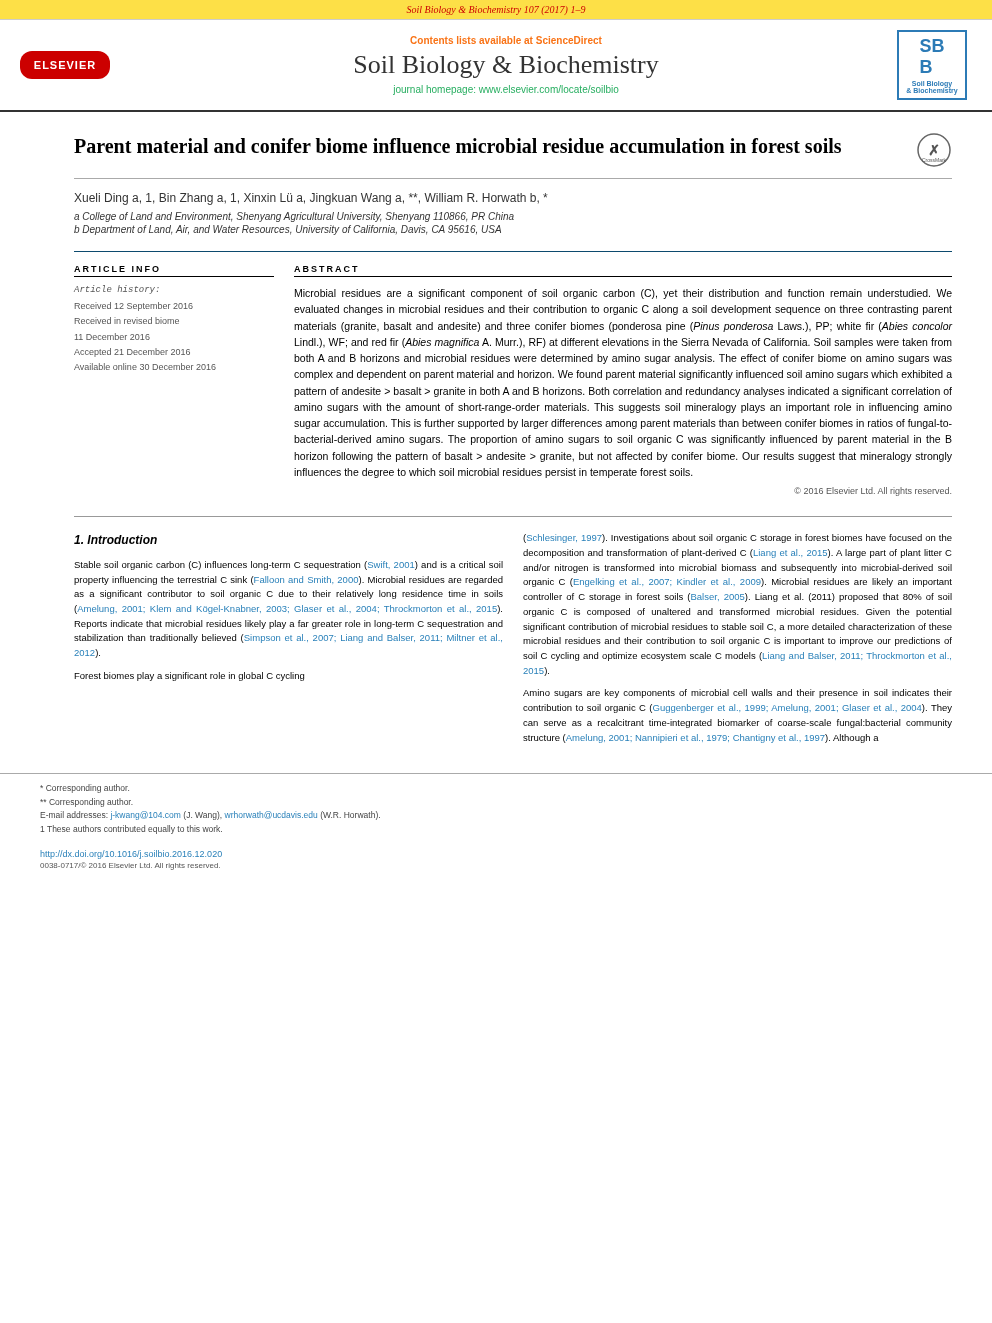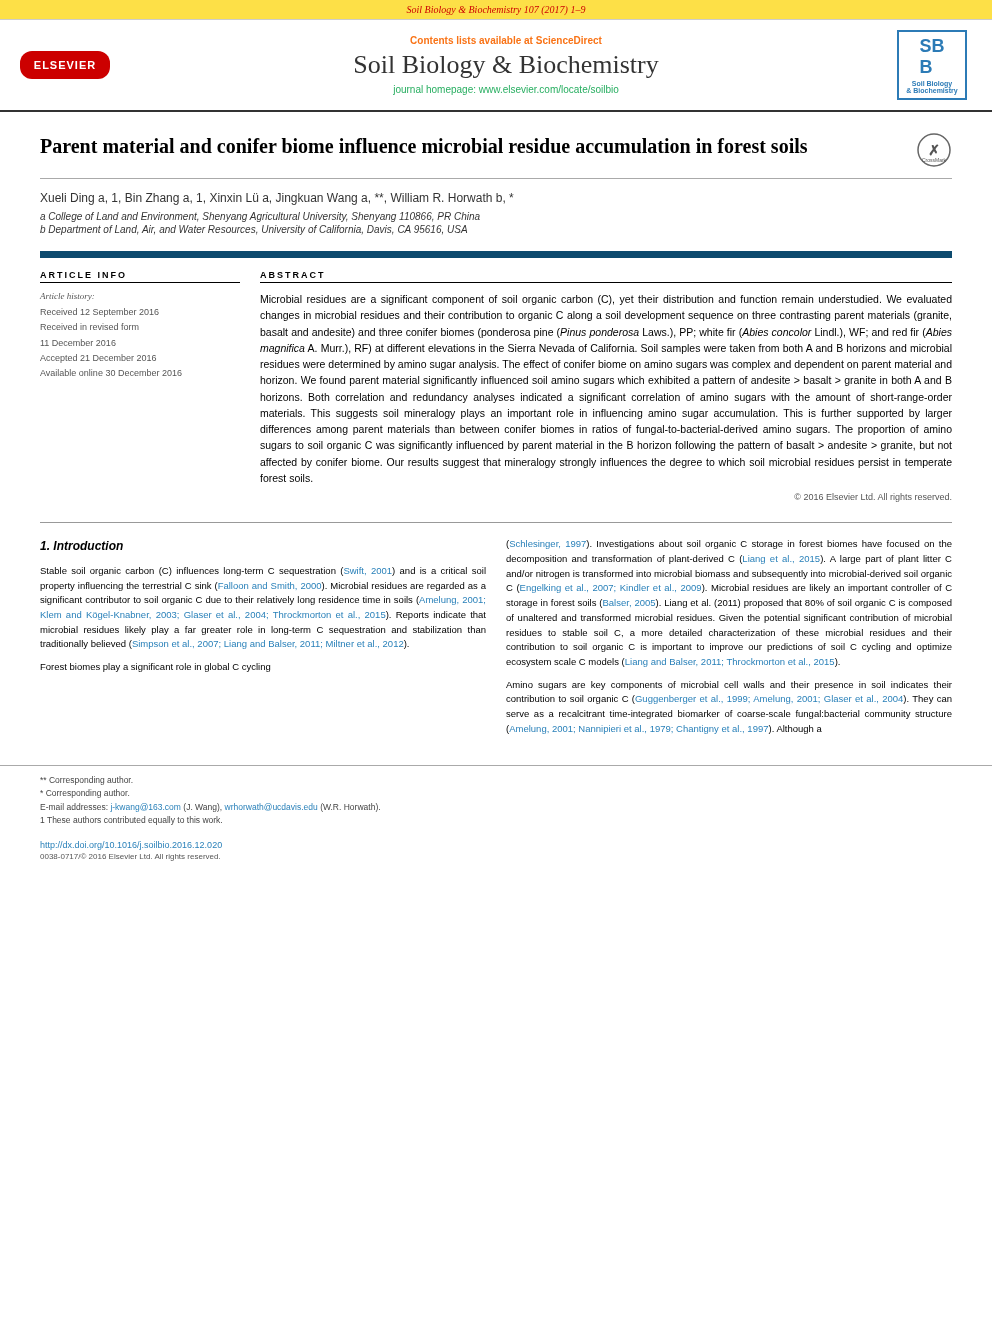--- a/index.html
+++ b/index.html
@@ -113,20 +113,21 @@
     }
     .logo-letters {
       font-size: 18px;
       font-weight: bold;
       color: #2c7bb6;
     }
 
     
     .article-content {
       padding: 20px 40px;
+      margin-left: 34px;
     }
 
     
     .article-title-section {
       display: flex;
       justify-content: space-between;
       align-items: flex-start;
       margin-bottom: 12px;
       border-bottom: 1px solid #aaa;
       padding-bottom: 10px;
@@ -159,21 +160,21 @@
       font-family: Arial, sans-serif;
       margin-bottom: 2px;
       font-style: italic;
     }
 
     
     .two-col-section {
       display: flex;
       gap: 20px;
       margin-top: 16px;
-      border-top: 7px solid #0c4a6e;
+      border-top: 1px solid #0c4a6e;
       padding-top: 12px;
     }
     .left-col {
       width: 200px;
       flex-shrink: 0;
     }
     .right-col {
       flex: 1;
     }
 
@@ -186,21 +187,21 @@
       border-bottom: 1px solid #000;
       margin-bottom: 8px;
       padding-bottom: 2px;
       font-family: Arial, sans-serif;
       text-transform: uppercase;
     }
     .article-info-label {
       font-size: 9px;
       font-style: italic;
       color: #555;
-      font-family: Liberation Serif, serif;
+      font-family: Liberation Mono, monospace;
       margin-bottom: 4px;
     }
     .article-info-dates {
       font-size: 9px;
       color: #555;
       font-family: Arial, sans-serif;
       line-height: 1.7;
       margin-bottom: 10px;
     }
     .keywords-section {
@@ -349,21 +350,21 @@
     <div class="affiliation">a College of Land and Environment, Shenyang Agricultural University, Shenyang 110866, PR China</div>
     <div class="affiliation">b Department of Land, Air, and Water Resources, University of California, Davis, CA 95616, USA</div>
 
     <div class="two-col-section">
 
       <div class="left-col">
         <div class="section-header">ARTICLE INFO</div>
         <div class="article-info-label">Article history:</div>
         <div class="article-info-dates">
           <span>Received 12 September 2016</span><br>
-          <span>Received in revised form</span><br>
+          <span>Received in revised biome</span><br>
           <span>11 December 2016</span><br>
           <span>Accepted 21 December 2016</span><br>
           <span>Available online 30 December 2016</span>
         </div>
       </div>
 
       <div class="right-col">
         <div class="section-header">ABSTRACT</div>
         <div class="abstract-text">
           Microbial residues are a significant component of soil organic carbon (C), yet their distribution and function remain understudied. We evaluated changes in microbial residues and their contribution to organic C along a soil development sequence on three contrasting parent materials (granite, basalt and andesite) and three conifer biomes (ponderosa pine (<span class="italic">Pinus ponderosa</span> Laws.), PP; white fir (<span class="italic">Abies concolor</span> Lindl.), WF; and red fir (<span class="italic">Abies magnifica</span> A. Murr.), RF) at different elevations in the Sierra Nevada of California. Soil samples were taken from both A and B horizons and microbial residues were determined by amino sugar analysis. The effect of conifer biome on amino sugars was complex and dependent on parent material and horizon. We found parent material significantly influenced soil amino sugars which exhibited a pattern of andesite &gt; basalt &gt; granite in both A and B horizons. Both correlation and redundancy analyses indicated a significant correlation of amino sugars with the amount of short-range-order materials. This suggests soil mineralogy plays an important role in influencing amino sugar accumulation. This is further supported by larger differences among parent materials than between conifer biomes in ratios of fungal-to-bacterial-derived amino sugars. The proportion of amino sugars to soil organic C was significantly influenced by parent material in the B horizon following the pattern of basalt &gt; andesite &gt; granite, but not affected by conifer biome. Our results suggest that mineralogy strongly influences the degree to which soil microbial residues persist in temperate forest soils.
@@ -389,25 +390,25 @@
           (<span class="blue ref-link">Schlesinger, 1997</span>). Investigations about soil organic C storage in forest biomes have focused on the decomposition and transformation of plant-derived C (<span class="blue ref-link">Liang et al., 2015</span>). A large part of plant litter C and/or nitrogen is transformed into microbial biomass and subsequently into microbial-derived soil organic C (<span class="blue ref-link">Engelking et al., 2007; Kindler et al., 2009</span>). Microbial residues are likely an important controller of C storage in forest soils (<span class="blue ref-link">Balser, 2005</span>). Liang et al. (2011) proposed that 80% of soil organic C is composed of unaltered and transformed microbial residues. Given the potential significant contribution of microbial residues to stable soil C, a more detailed characterization of these microbial residues and their contribution to soil organic C is important to improve our predictions of soil C cycling and optimize ecosystem scale C models (<span class="blue ref-link">Liang and Balser, 2011; Throckmorton et al., 2015</span>).
         </div>
         <div class="body-paragraph">
           Amino sugars are key components of microbial cell walls and their presence in soil indicates their contribution to soil organic C (<span class="blue ref-link">Guggenberger et al., 1999; Amelung, 2001; Glaser et al., 2004</span>). They can serve as a recalcitrant time-integrated biomarker of coarse-scale fungal:bacterial community structure (<span class="blue ref-link">Amelung, 2001; Nannipieri et al., 1979; Chantigny et al., 1997</span>). Although a
         </div>
       </div>
     </div>
   </div>
 
   <div class="footer-notes">
+    <div>* Corresponding author.</div>
     <div>** Corresponding author.</div>
-    <div>* Corresponding author.</div>
     <div>
       <span>E-mail addresses: </span>
-      <span class="blue">j-kwang@163.com</span>
+      <span class="blue">j-kwang@104.com</span>
       <span> (J. Wang), </span>
       <span class="blue">wrhorwath@ucdavis.edu</span>
       <span> (W.R. Horwath).</span>
     </div>
     <div>1 These authors contributed equally to this work.</div>
   </div>
   <div class="footer-doi">
     <span class="blue">http://dx.doi.org/10.1016/j.soilbio.2016.12.020</span>
   </div>
   <div class="footer-issn">0038-0717/© 2016 Elsevier Ltd. All rights reserved.</div>

